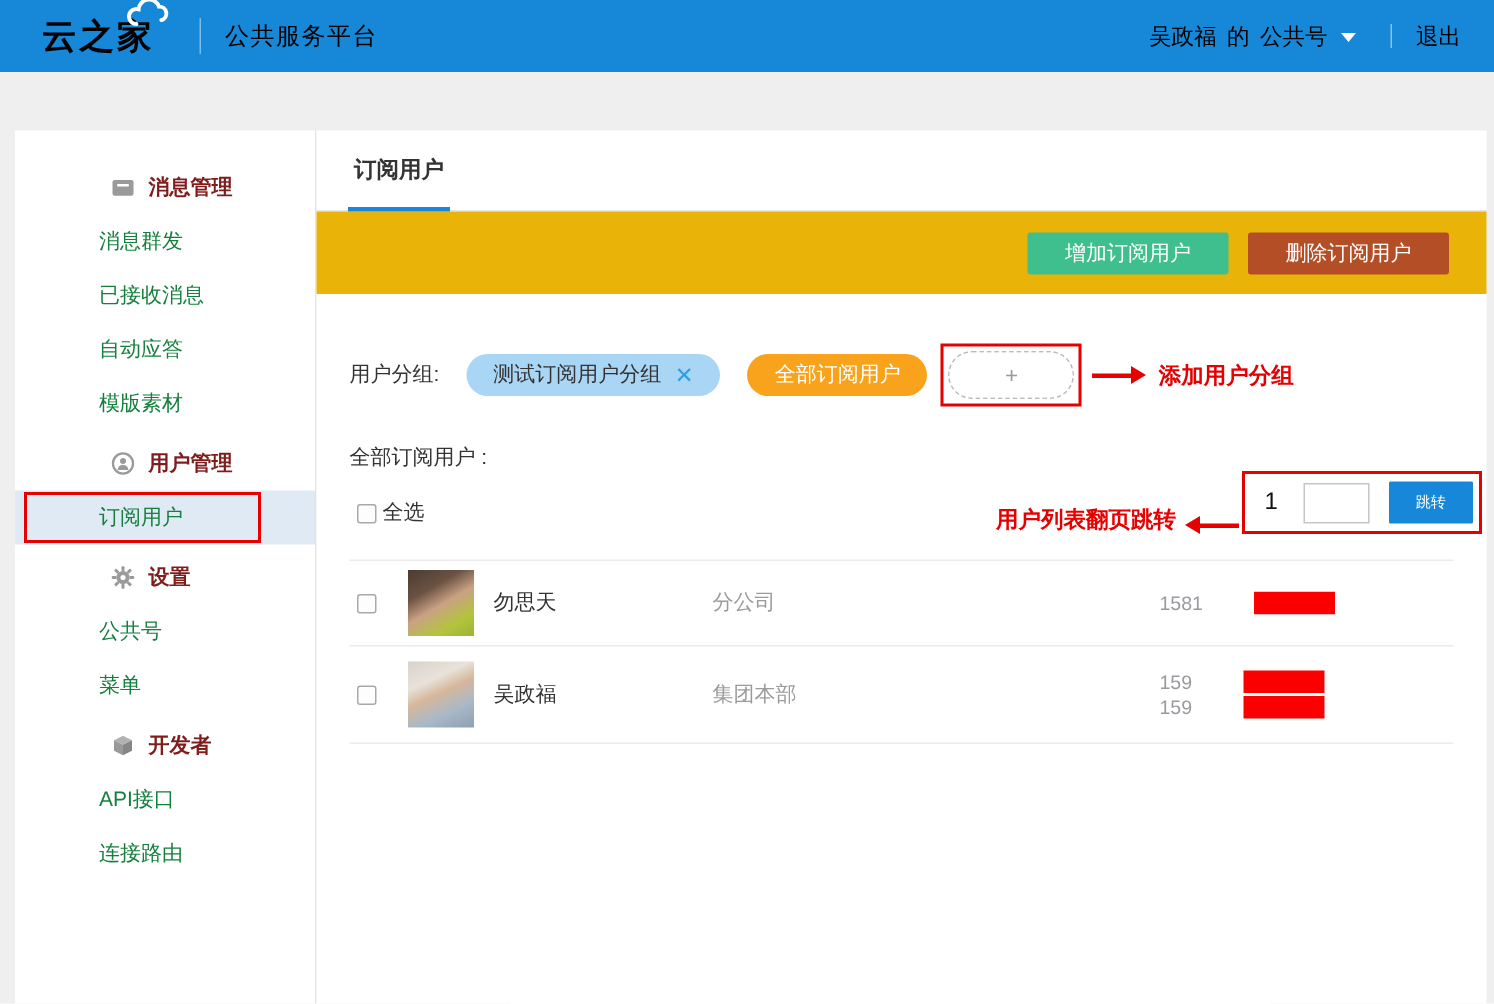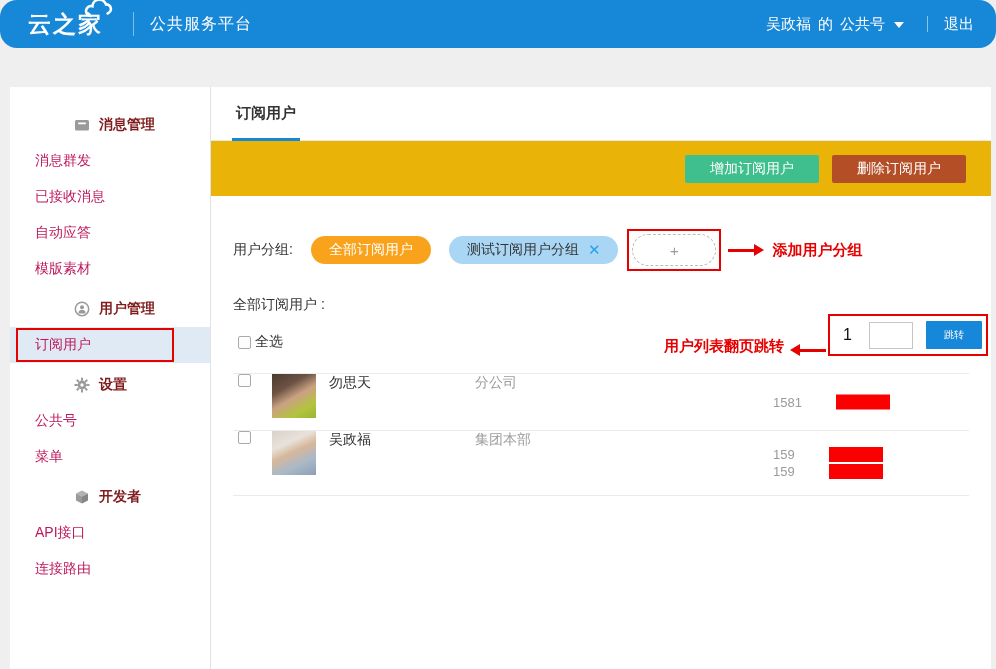--- a/index.html
+++ b/index.html
@@ -6,43 +6,42 @@
   html,body { width:996px; height:669px; }
   body {
     font-family:"Liberation Sans","DejaVu Sans",sans-serif;
     background:#efefef; color:#333; overflow:hidden; font-size:14px;
   }
   .page { position:relative; width:996px; height:669px; }
 
   
   .topbar {
     position:absolute; top:0; left:0; width:996px; height:48px;
-    background:#1787d8; display:flex; align-items:center; color:#ffffff;
+    background:#1787d8; display:flex; align-items:center; color:#000000;
     padding:0 22px 0 28px;
-    border-radius:17px;
   }
   .logo { position:relative; font-size:23px; letter-spacing:2px; font-weight:bold; }
   .logo svg { position:absolute; right:-16px; top:-11px; }
   .topbar-divider { width:1px; height:24px; background:rgba(255,255,255,.45); margin:0 16px 0 30px; }
   .platform-title { font-size:16px; letter-spacing:1px; }
   .topbar-right { margin-left:auto; display:flex; align-items:center; font-size:15px; }
   .account { display:flex; align-items:center; cursor:pointer; }
   .account span { margin-right:7px; }
   .caret-down { width:0; height:0; border-left:5px solid transparent; border-right:5px solid transparent; border-top:6px solid #fff; margin:2px 0 0 2px; }
   .topbar-right .sep { width:1px; height:16px; background:rgba(255,255,255,.5); margin:0 16px; }
   .logout { cursor:pointer; }
 
   
   .layout { position:absolute; top:87px; left:10px; right:5px; bottom:0; display:flex; }
 
   
   .sidebar { width:201px; background:#fff; border-right:1px solid #e2e2e2; padding-top:16px; flex-shrink:0; }
   .nav-group-header { height:36px; margin-top:4px; display:flex; align-items:center; padding-left:64px; font-weight:bold; color:#7f1d1d; cursor:pointer; }
   .nav-group-header .nav-icon { width:16px; height:16px; margin-right:9px; display:inline-flex; }
-  .nav-item { height:36px; display:flex; align-items:center; padding-left:25px; color:#be185d; cursor:pointer; }
+  .nav-item { height:36px; display:flex; align-items:center; padding-left:56px; color:#15803d; cursor:pointer; }
   .nav-item.active { background:#dfeaf5; position:relative; }
   .annot-box-side { position:absolute; left:6px; top:1px; width:158px; height:34px; border:2px solid #e60000; pointer-events:none; }
 
   
   .main { flex:1; background:#fff; position:relative; }
   .tabbar { height:54px; border-bottom:1px solid #e6e6e6; padding-left:21px; }
   .tab { display:inline-flex; height:54px; align-items:center; padding:2px 4px 0;
          border-bottom:3px solid #1687d9; font-size:15px; font-weight:bold; color:#333; cursor:pointer; }
   .toolbar { height:55px; background:#eab308; display:flex; align-items:center; justify-content:flex-end; padding-right:25px; }
   .btn { height:28px; border:none; color:#fff; font-size:14px; padding:0 25px; cursor:pointer; border-radius:2px; font-family:inherit; }
@@ -83,21 +82,21 @@
   
   .pag-annot { position:absolute; top:118px; right:3px; display:flex; align-items:flex-end; }
   .pag-annot .arrow { margin:0 0 0 6px; }
   .pag-box { margin-left:2px; width:160px; height:42px; border:2px solid #e60000; display:flex; align-items:center; background:#fff; }
   .page-num { margin-left:13px; font-size:16px; color:#111; }
   .jump-input { margin-left:17px; width:44px; height:27px; border:1px solid #c6c6c6; outline:none; font-family:inherit; font-size:14px; padding:0 4px; }
   .btn-jump { margin-left:13px; width:56px; height:28px; background:#1687d9; border:none; color:#fff; font-size:10px; cursor:pointer; font-family:inherit; border-radius:1px; }
 
   
   .rows { margin-top:16px; border-top:1px solid #ebebeb; }
-  .user-row { position:relative; display:flex; align-items:flex-start; border-bottom:1px solid #ebebeb; }
+  .user-row { position:relative; display:flex; align-items:center; border-bottom:1px solid #ebebeb; }
   .row-1 { height:57px; }
   .row-2 { height:65px; }
   .user-row .checkbox { margin-left:5px; }
   .avatar { width:44px; height:44px; margin-left:21px; flex-shrink:0; }
   .avatar-1 { background:linear-gradient(150deg,#4a3b30 0%,#6b5243 30%,#caa183 52%,#b3c43c 78%,#9ab536 100%); }
   .avatar-2 { background:linear-gradient(155deg,#d8d2cb 0%,#e8e2da 30%,#d6b79b 48%,#a9b9c8 72%,#8e9fb3 100%); }
   .u-name { margin-left:13px; width:110px; color:#333; }
   .u-dept { margin-left:36px; color:#9b9b9b; }
   .phones { position:absolute; left:540px; top:50%; transform:translateY(-50%); font-size:13px; color:#9a9aa0; line-height:17px; }
   .phone-line { display:flex; align-items:center;gap:33px; }
@@ -206,25 +205,25 @@
 
       <div class="toolbar">
         <button class="btn btn-add">增加订阅用户</button>
         <button class="btn btn-delete">删除订阅用户</button>
       </div>
 
       <div class="content">
 
         <div class="group-row">
           <span class="row-label">用户分组:</span>
-          <span class="pill pill-orange">全部订阅用户</span>
           <span class="pill pill-blue">
             <span>测试订阅用户分组</span>
             <span class="x-icon">✕</span>
           </span>
+          <span class="pill pill-orange">全部订阅用户</span>
           <span class="plus-wrap">
             <span class="plus-box">+</span>
             <span class="annot-box-plus"></span>
           </span>
           <span class="arrow">
             <span class="tail"></span>
               <span class="head-right"></span>
           </span>
           <span class="annot-red-text">添加用户分组</span>
         </div>

